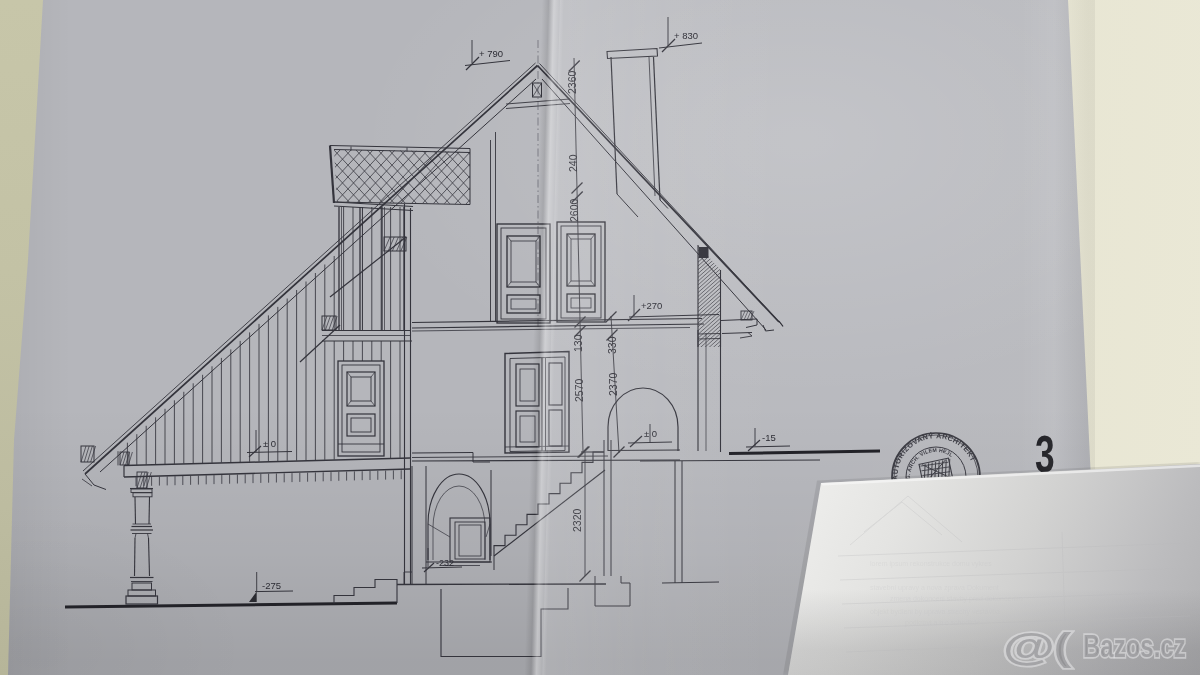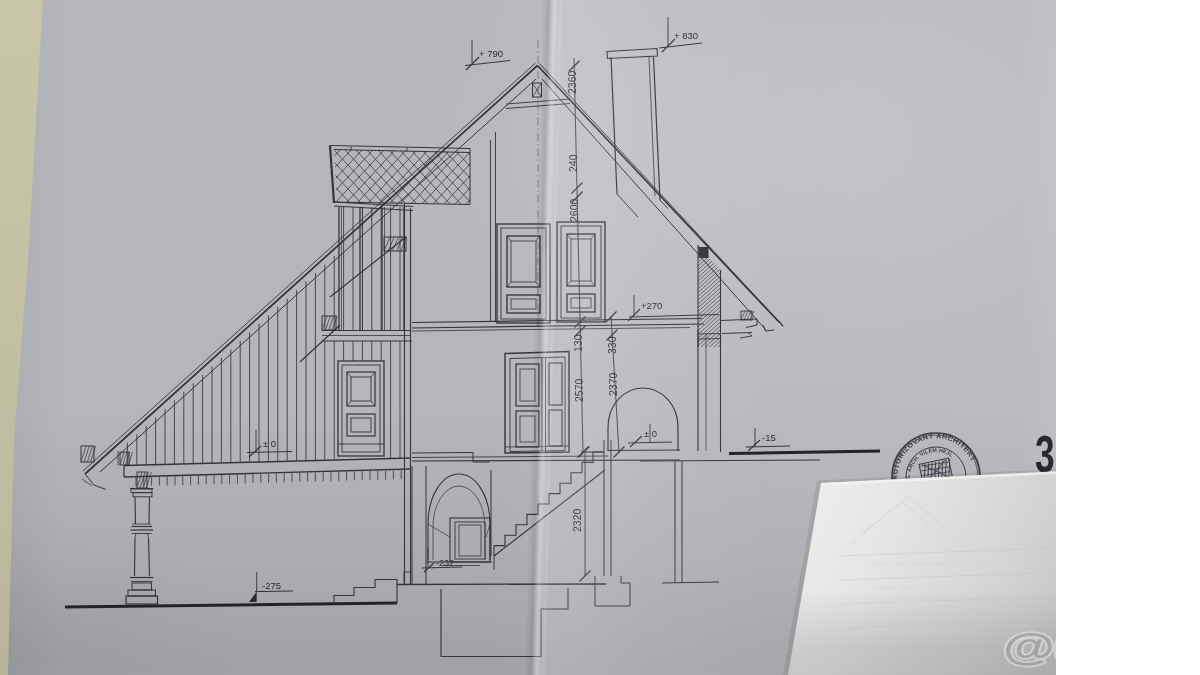--- a/index.html
+++ b/index.html
@@ -1,14 +1,14 @@
 <!DOCTYPE html>
 <html><head><meta charset="utf-8"><style>
 html,body{margin:0;padding:0;}
-.scene{position:relative;width:1056px;height:675px;overflow:hidden;font-family:"Liberation Sans",sans-serif;background:#e4e2cd;}
+.scene{position:relative;width:1200px;height:675px;overflow:hidden;font-family:"Liberation Sans",sans-serif;background:#e4e2cd;}
 .backdrop{position:absolute;inset:0;
  background:linear-gradient(93deg,#c2c1a3 0%,#c9c8ab 3%,#d8d6bc 30%,#e7e5d2 78%,#eae8d6 100%);}
 .backdrop2{position:absolute;left:0;top:0;width:60px;height:675px;
  background:linear-gradient(180deg,#c7c6a9 0%,#c3c2a5 40%,#bdbca0 75%,#b6b599 100%);}
 .paper{position:absolute;inset:0;
  clip-path:polygon(43px 0px,1068px 0px,1091px 480px,1094px 675px,8px 675px,14px 440px,28px 260px);
  background:#b5b6bb;}
 .pshade1{position:absolute;inset:0;background:
  radial-gradient(ellipse 620px 360px at 800px 140px,rgba(255,255,255,0.15),rgba(255,255,255,0) 72%),
  linear-gradient(90deg,rgba(255,255,255,0) 46%,rgba(255,255,255,0.05) 56%,rgba(255,255,255,0.07) 100%),

